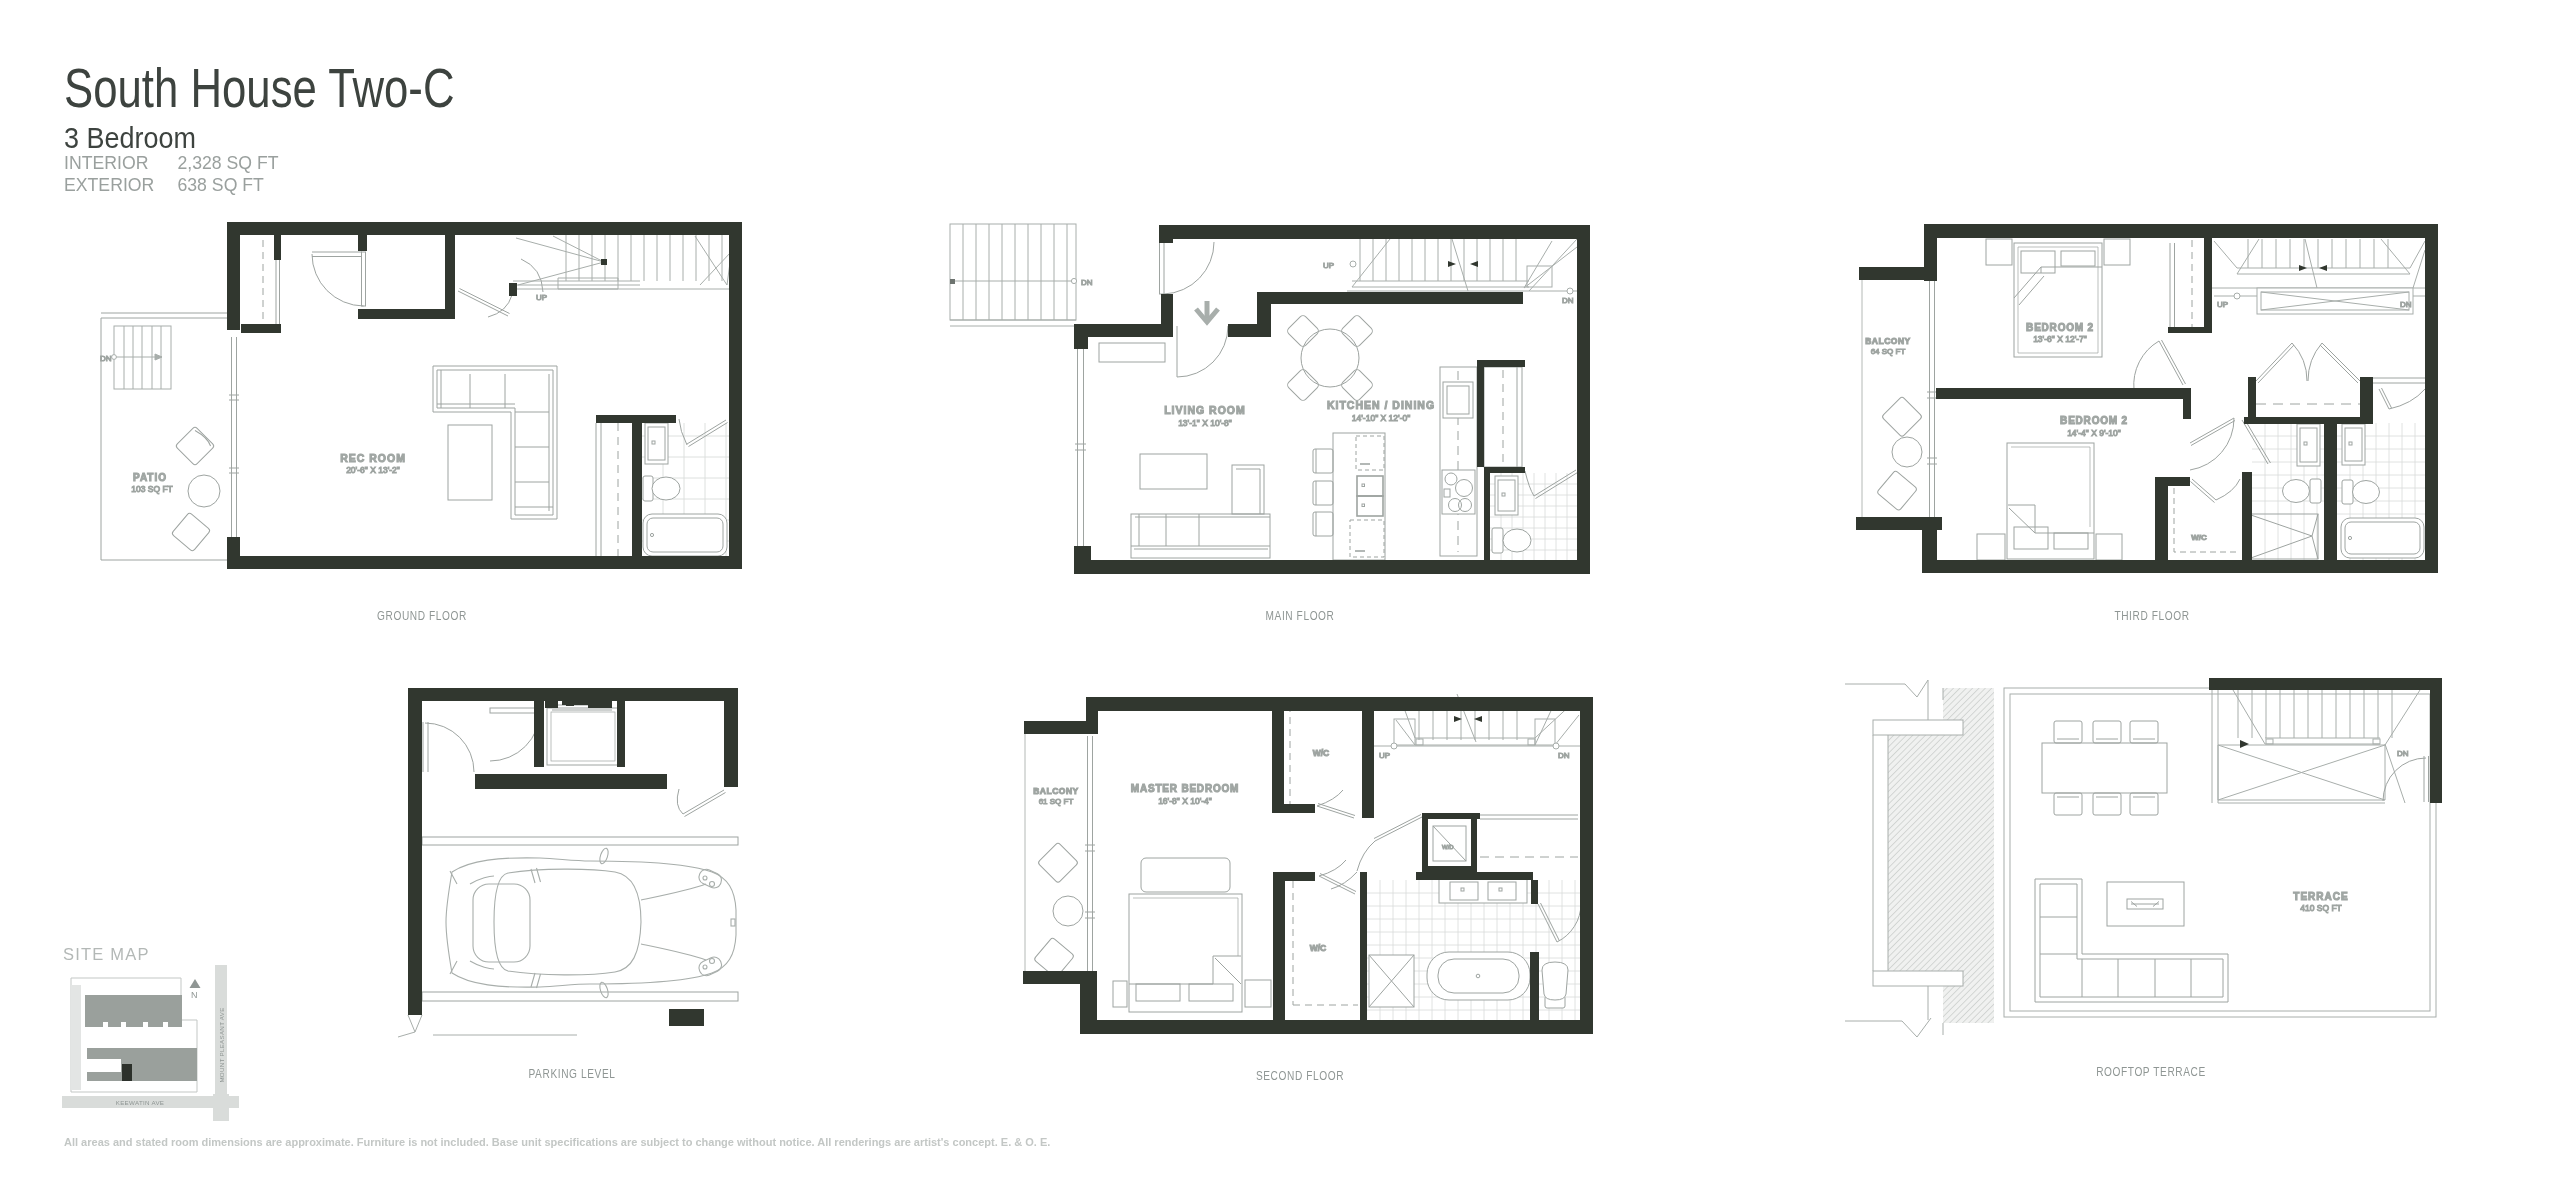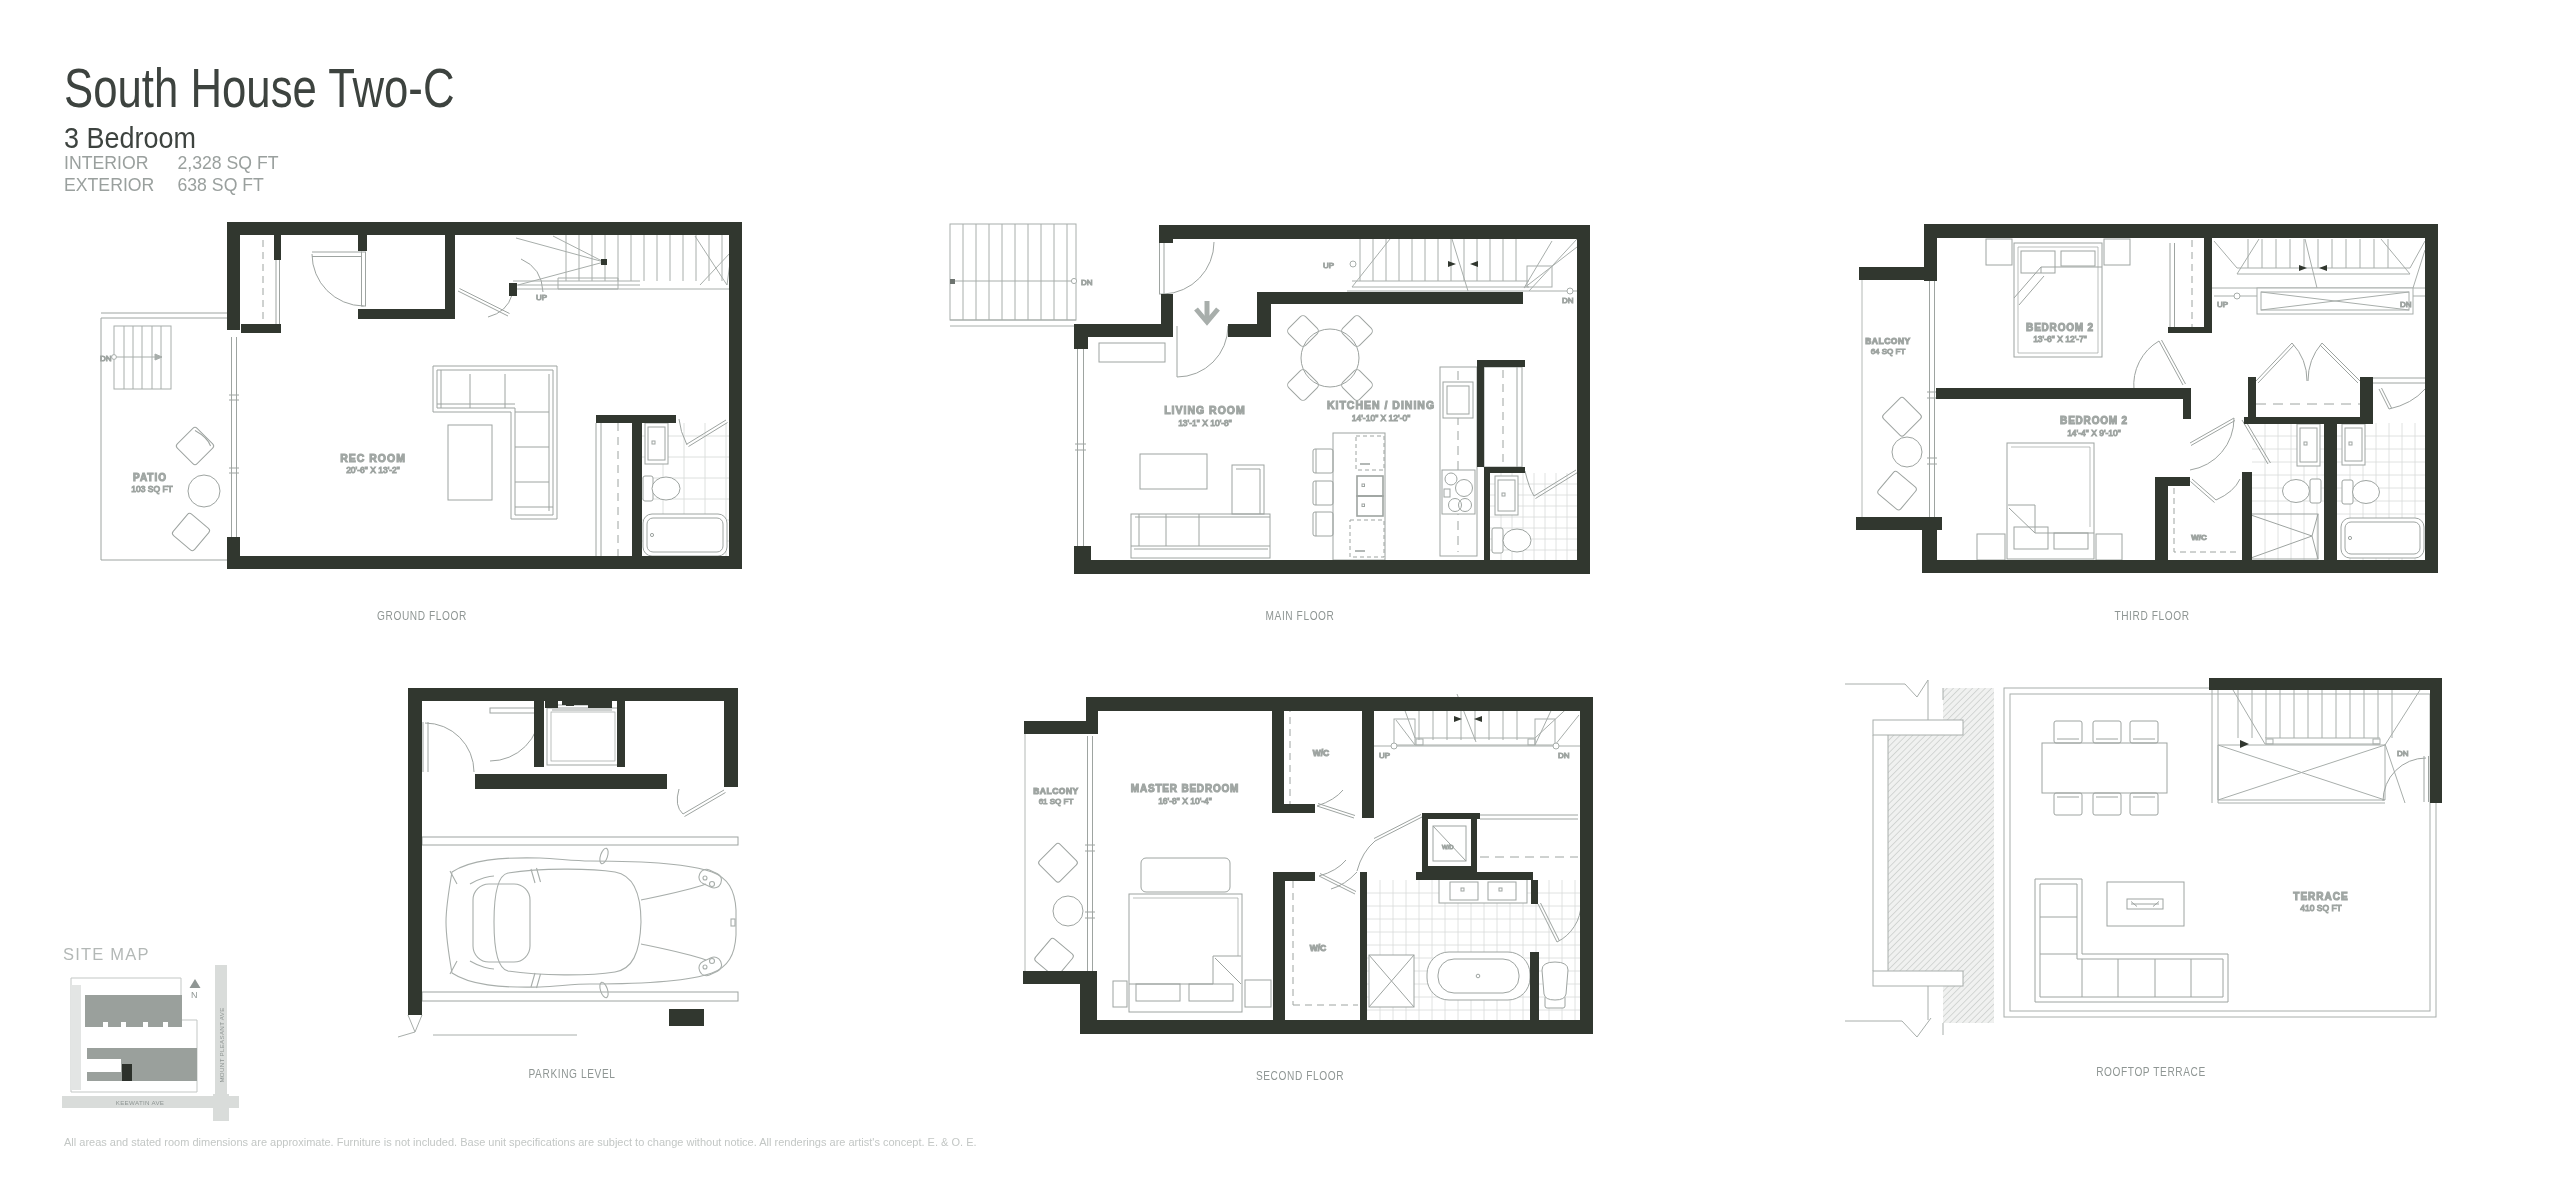--- a/index.html
+++ b/index.html
@@ -28,21 +28,21 @@
 <div class="flabel" style="left:1300px;top:608px;">MAIN FLOOR</div>
 
 <div class="flabel" style="left:2152px;top:608px;">THIRD FLOOR</div>
 
 <div class="flabel" style="left:572px;top:1066px;">PARKING LEVEL</div>
 
 <div class="flabel" style="left:1300px;top:1068px;">SECOND FLOOR</div>
 
 <div class="flabel" style="left:2151px;top:1064px;">ROOFTOP TERRACE</div>
 
-<div class="abs" style="left:64px;top:1136px;color:#c3c7c5;font-size:11px;">All areas and stated room dimensions are approximate. Furniture is not included. Base unit specifications are subject to change without notice. All renderings are artist's concept. E. &amp; O. E.</div>
+<div class="abs" style="left:64px;top:1136px;color:#c3c7c5;font-size:11px;font-weight:bold;">All areas and stated room dimensions are approximate. Furniture is not included. Base unit specifications are subject to change without notice. All renderings are artist's concept. E. &amp; O. E.</div>
 
 <svg id="ground" style="left:90px;top:215px;" width="680" height="370" viewBox="90 215 680 370">
 <g fill="none" stroke="#9ea4a1" stroke-width="1">
 
   <g>
     <path d="M101 313 L227 313 M101 318 L227 318 M101 318 L101 560 L227 560"></path>
   </g>
 
   <g stroke="#a8aeab">
     <rect x="114" y="326" width="57" height="63"></rect>

